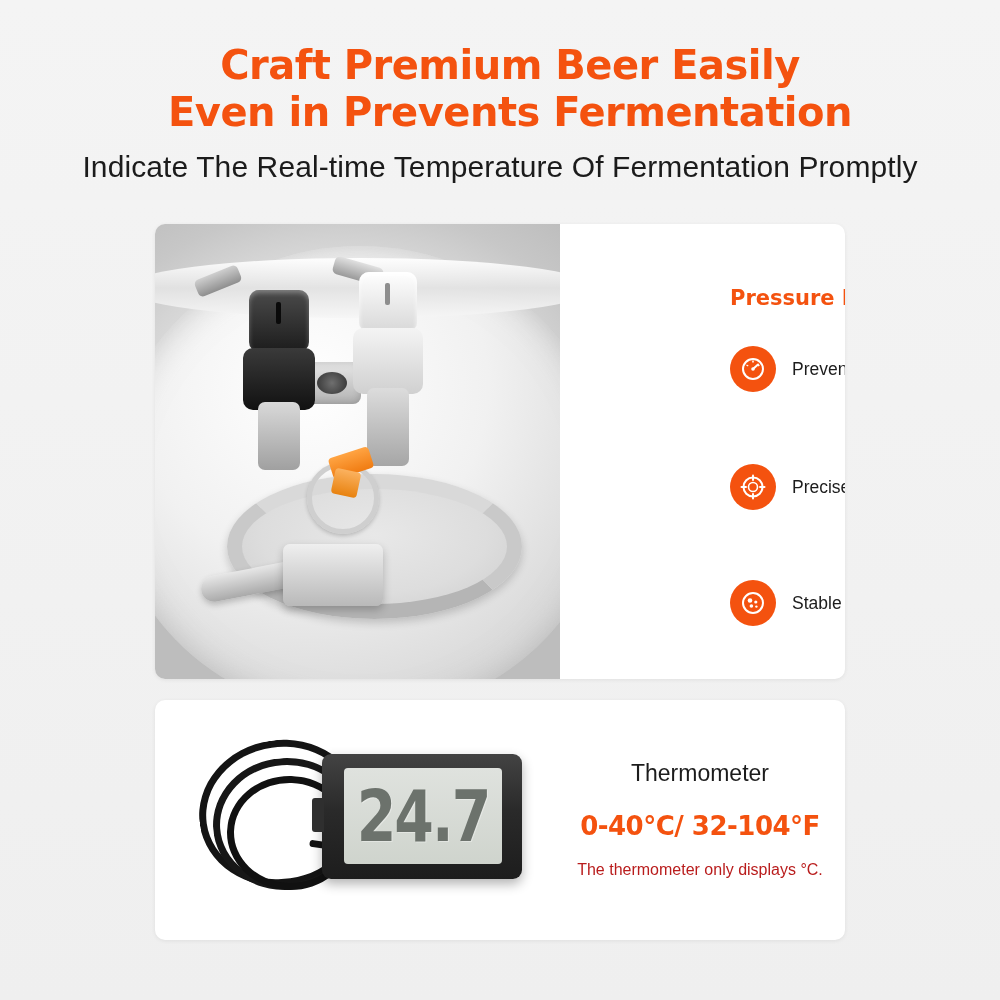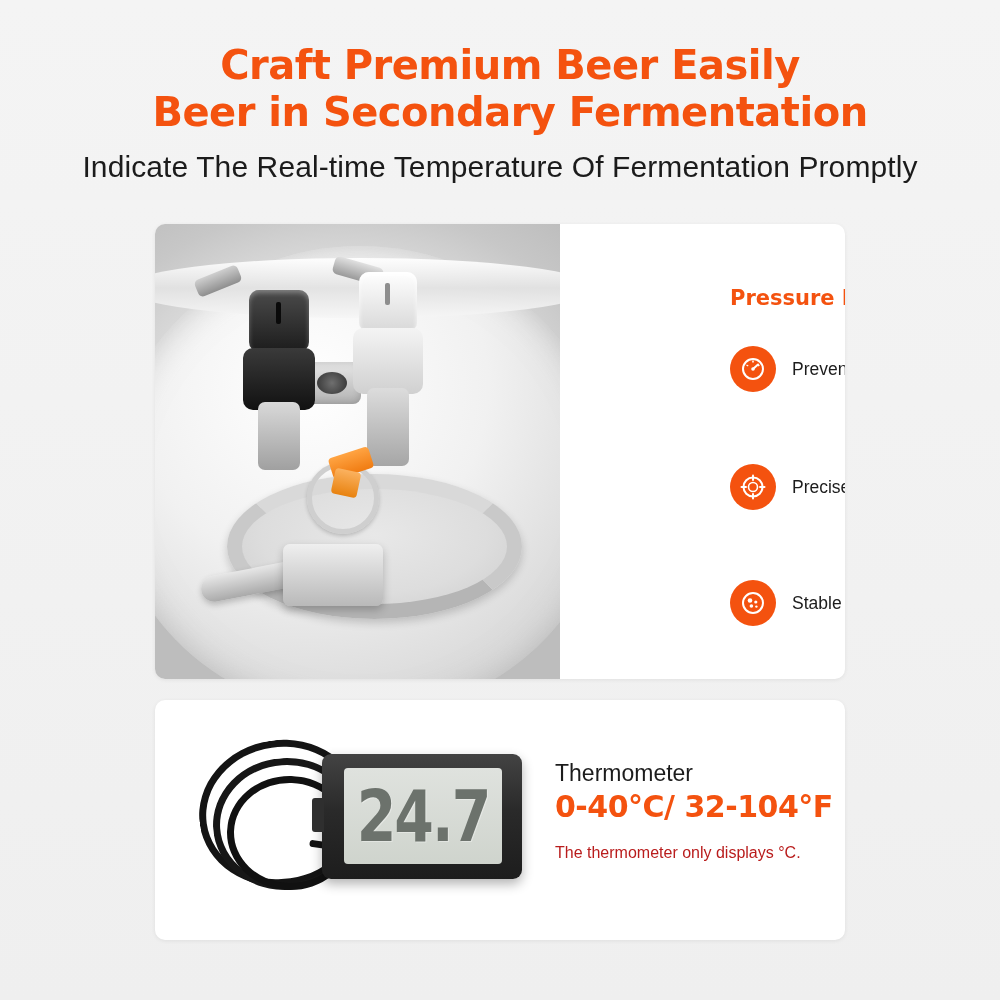--- a/index.html
+++ b/index.html
@@ -375,52 +375,52 @@
     height: 34px;
     border-radius: 3px 0 0 3px;
     background: #2f2f2f;
   }
   .thermo-info {
     position: absolute;
     left: 400px;
     top: 0;
     width: 290px;
     height: 240px;
-    text-align: left;
+    text-align: center;
   }
   .thermo-name {
     margin-top: 60px;
     color: #1c1c1c;
     font-size: 23px;
     font-family: "Liberation Sans", sans-serif;
   }
   .thermo-range {
-    margin-top: 2px;
+    margin-top: 24px;
     color: #f4520f;
     font-weight: bold;
-    font-size: 30px;
+    font-size: 26px;
     font-family: "DejaVu Sans", sans-serif;
     letter-spacing: -0.5px;
   }
   .thermo-note {
     margin-top: 20px;
     color: #b91c1c;
     font-size: 16px;
     font-family: "Liberation Sans", sans-serif;
   }
 </style>
 </head>
 <body>
 
 <div class="page">
 
   <div class="header">
     <div class="headline">
       <span>Craft Premium Beer Easily</span>
-      <span class="l2">Beer in Secondary Fermentation</span>
+      <span class="l2">Even in Prevents Fermentation</span>
     </div>
     <div class="subhead">Indicate The Real-time Temperature Of Fermentation Promptly</div>
   </div>
 
   <div class="card" id="card-valve">
 
     <div class="valve-photo">
       <div class="lid-rim"></div>
       <div class="lid-edge"></div>
       <div class="clamp-ring"></div>

